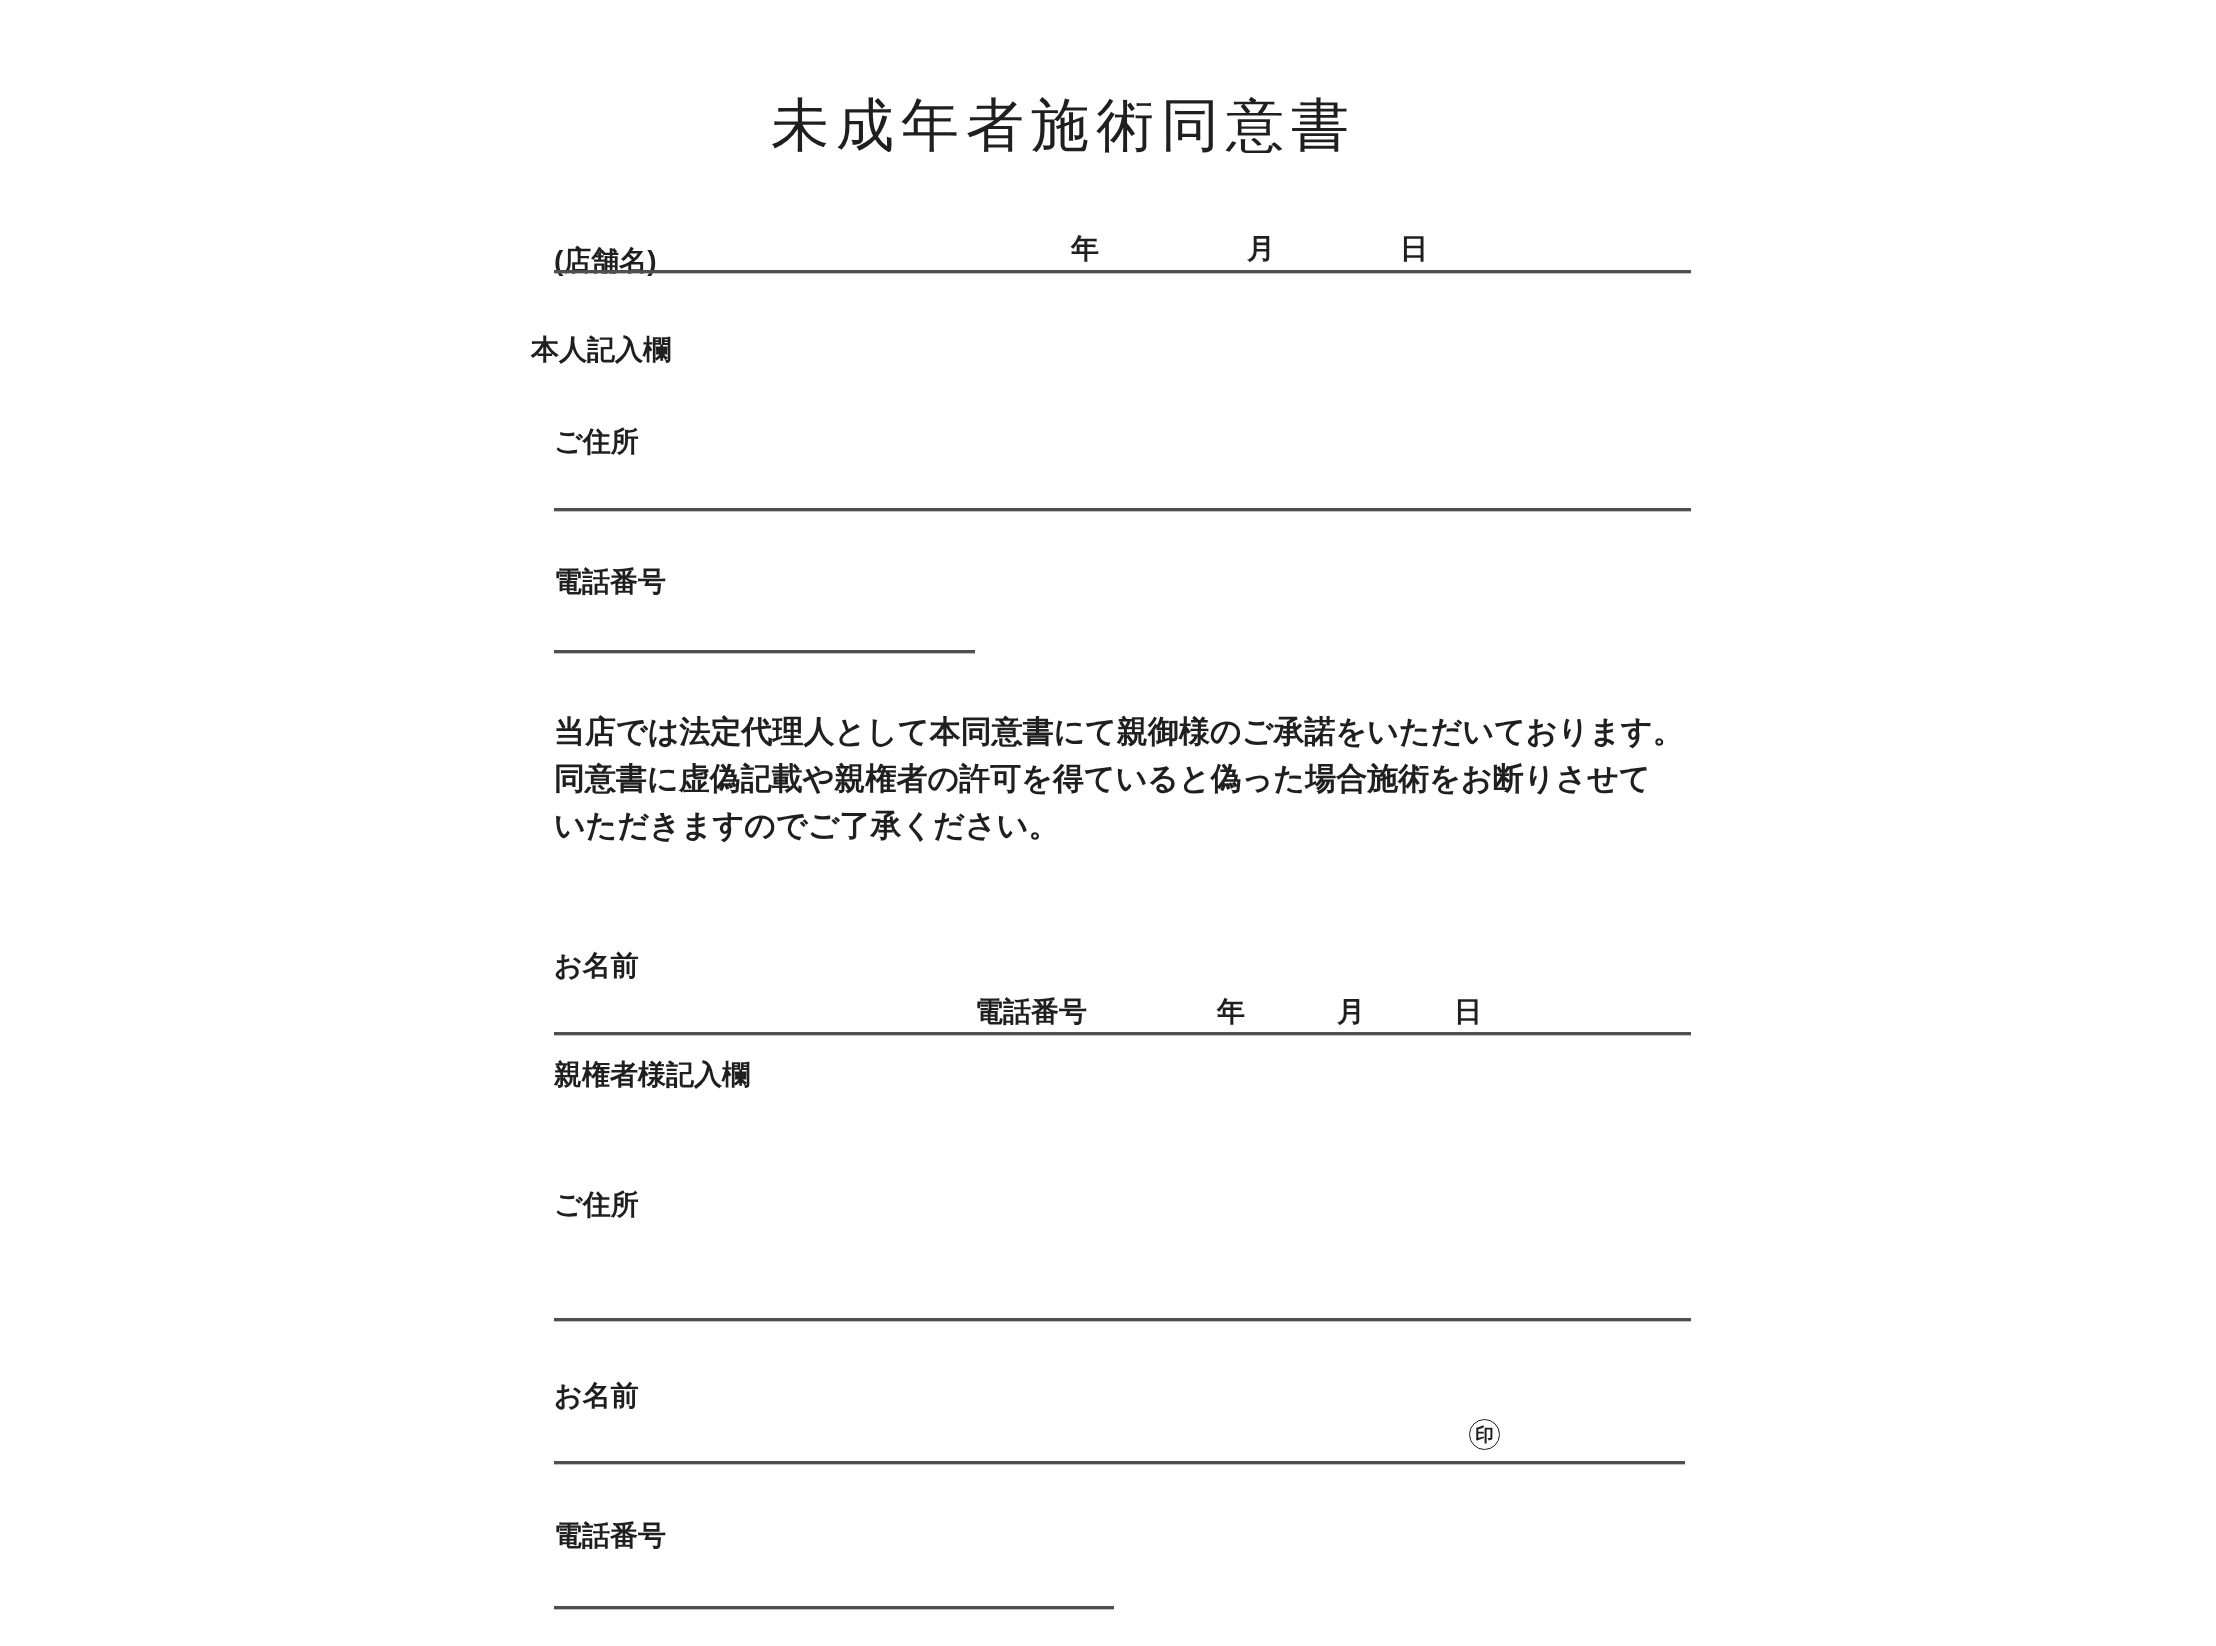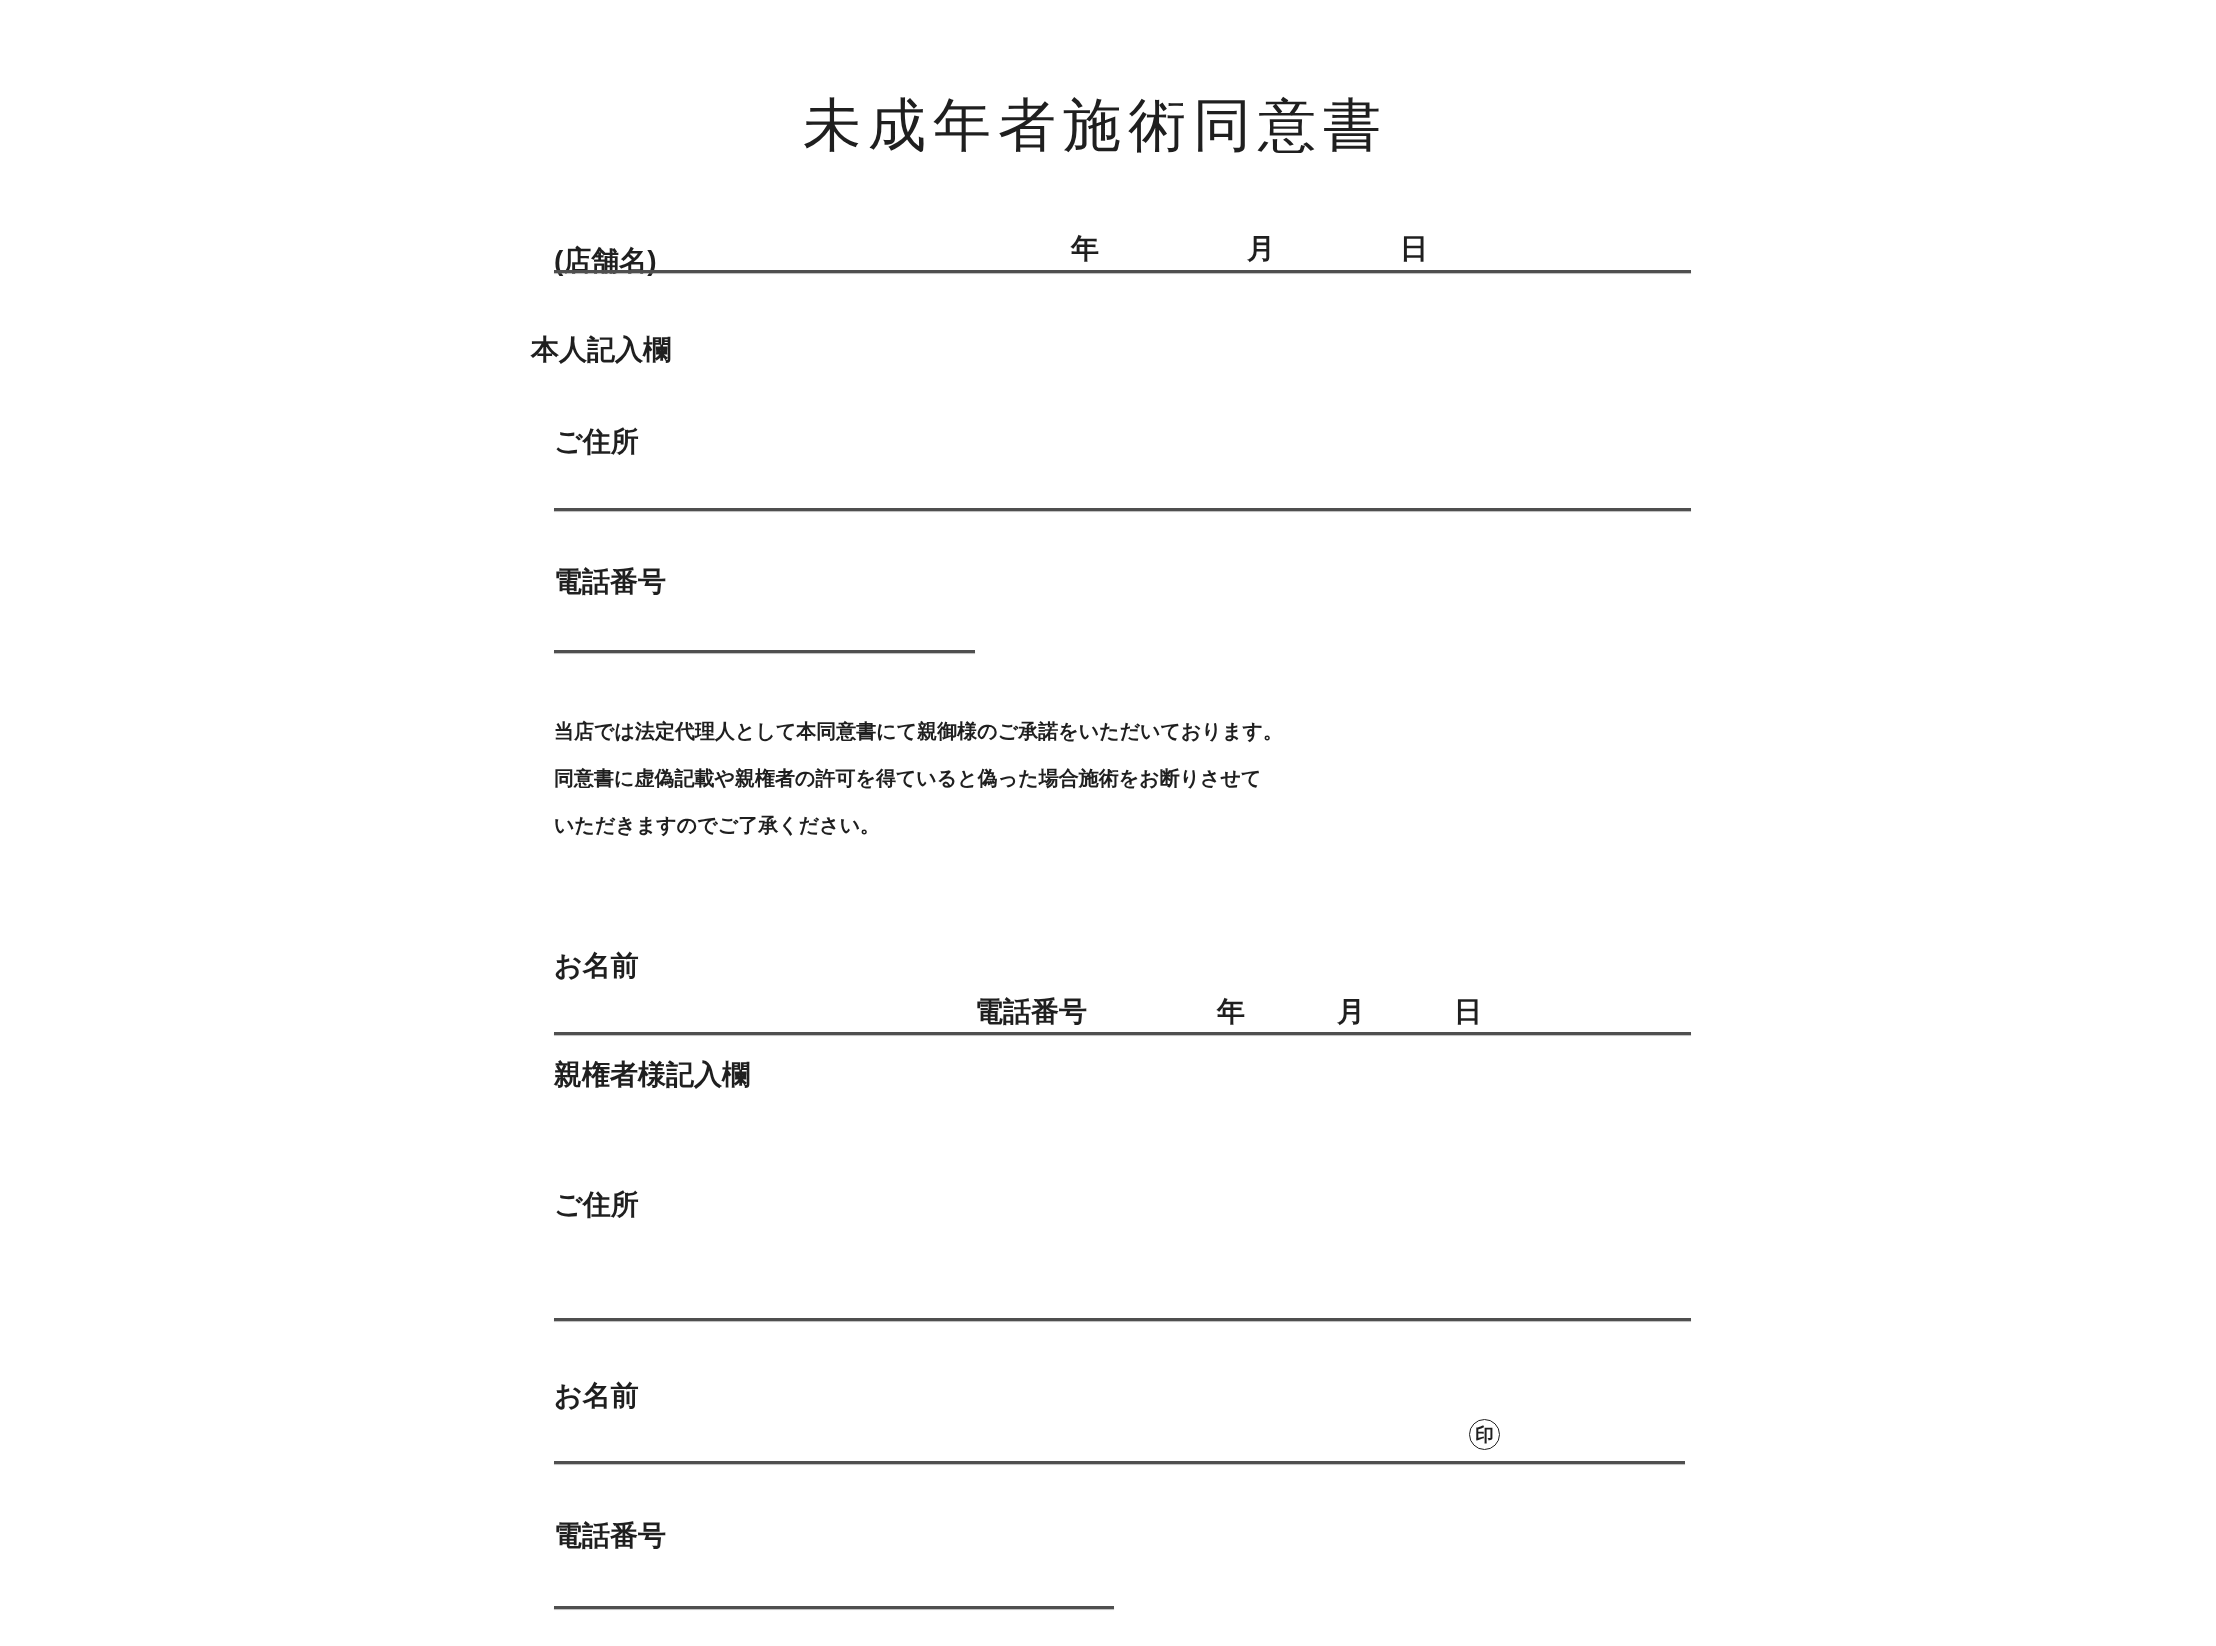--- a/index.html
+++ b/index.html
@@ -18,21 +18,20 @@
     overflow:hidden;
   }
   .title{
     position:absolute;
     left:771px; top:87px;
     font-size:58px;
     font-weight:500;
     letter-spacing:7px;
     white-space:nowrap;
     color:var(--ink);
-    margin-left:32px;
   }
   .label{
     position:absolute;
     font-size:28px;
     font-weight:700;
     white-space:nowrap;
     color:var(--ink);
   }
   .heading{
     position:absolute;
@@ -44,21 +43,21 @@
   .rule{
     position:absolute;
     height:2.9px;
     background:var(--rule);
     box-shadow:0 1.2px 0.6px rgba(120,120,120,.45);
   }
   .notice{
     position:absolute;
     left:554px; top:708px;
     width:1097px;
-    font-size:20px;
+    font-size:31px;
     font-weight:700;
     line-height:47px;
     color:var(--ink);
   }
   .notice div{white-space:nowrap;}
   .stamp{
     position:absolute;
     left:1469px; top:1419px;
     width:31px; height:31px;
     border:1.7px solid var(--ink);

